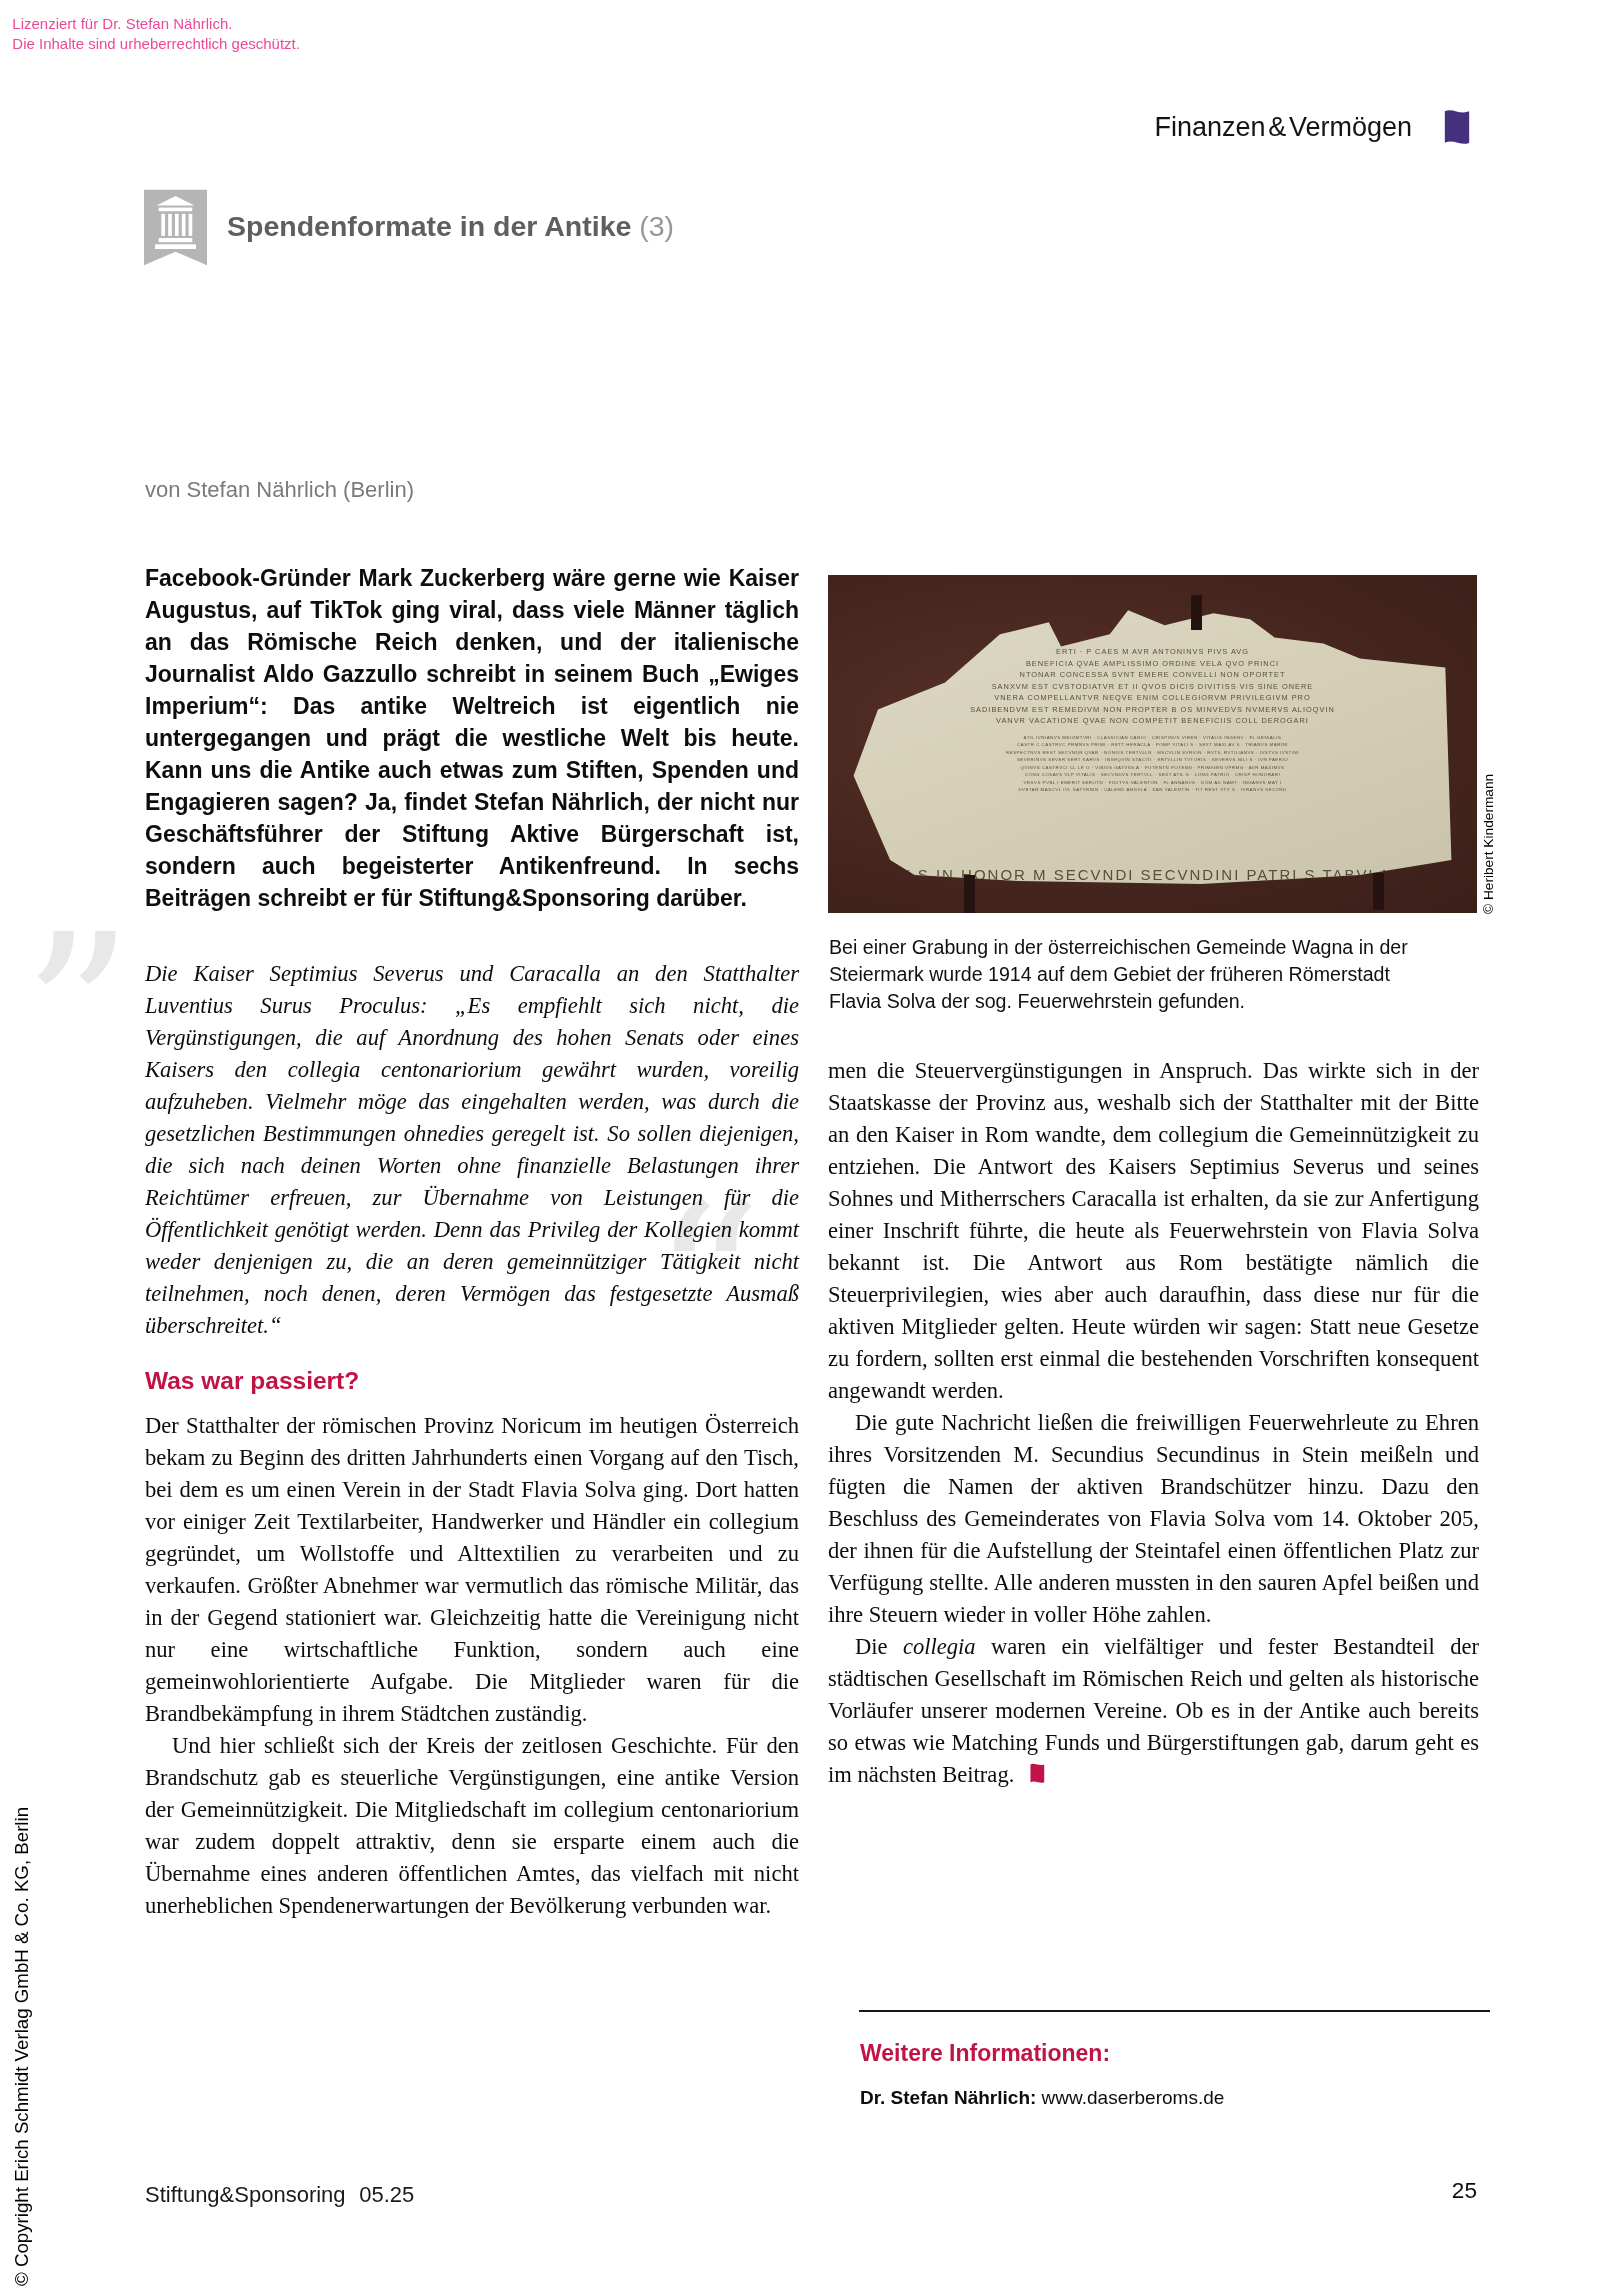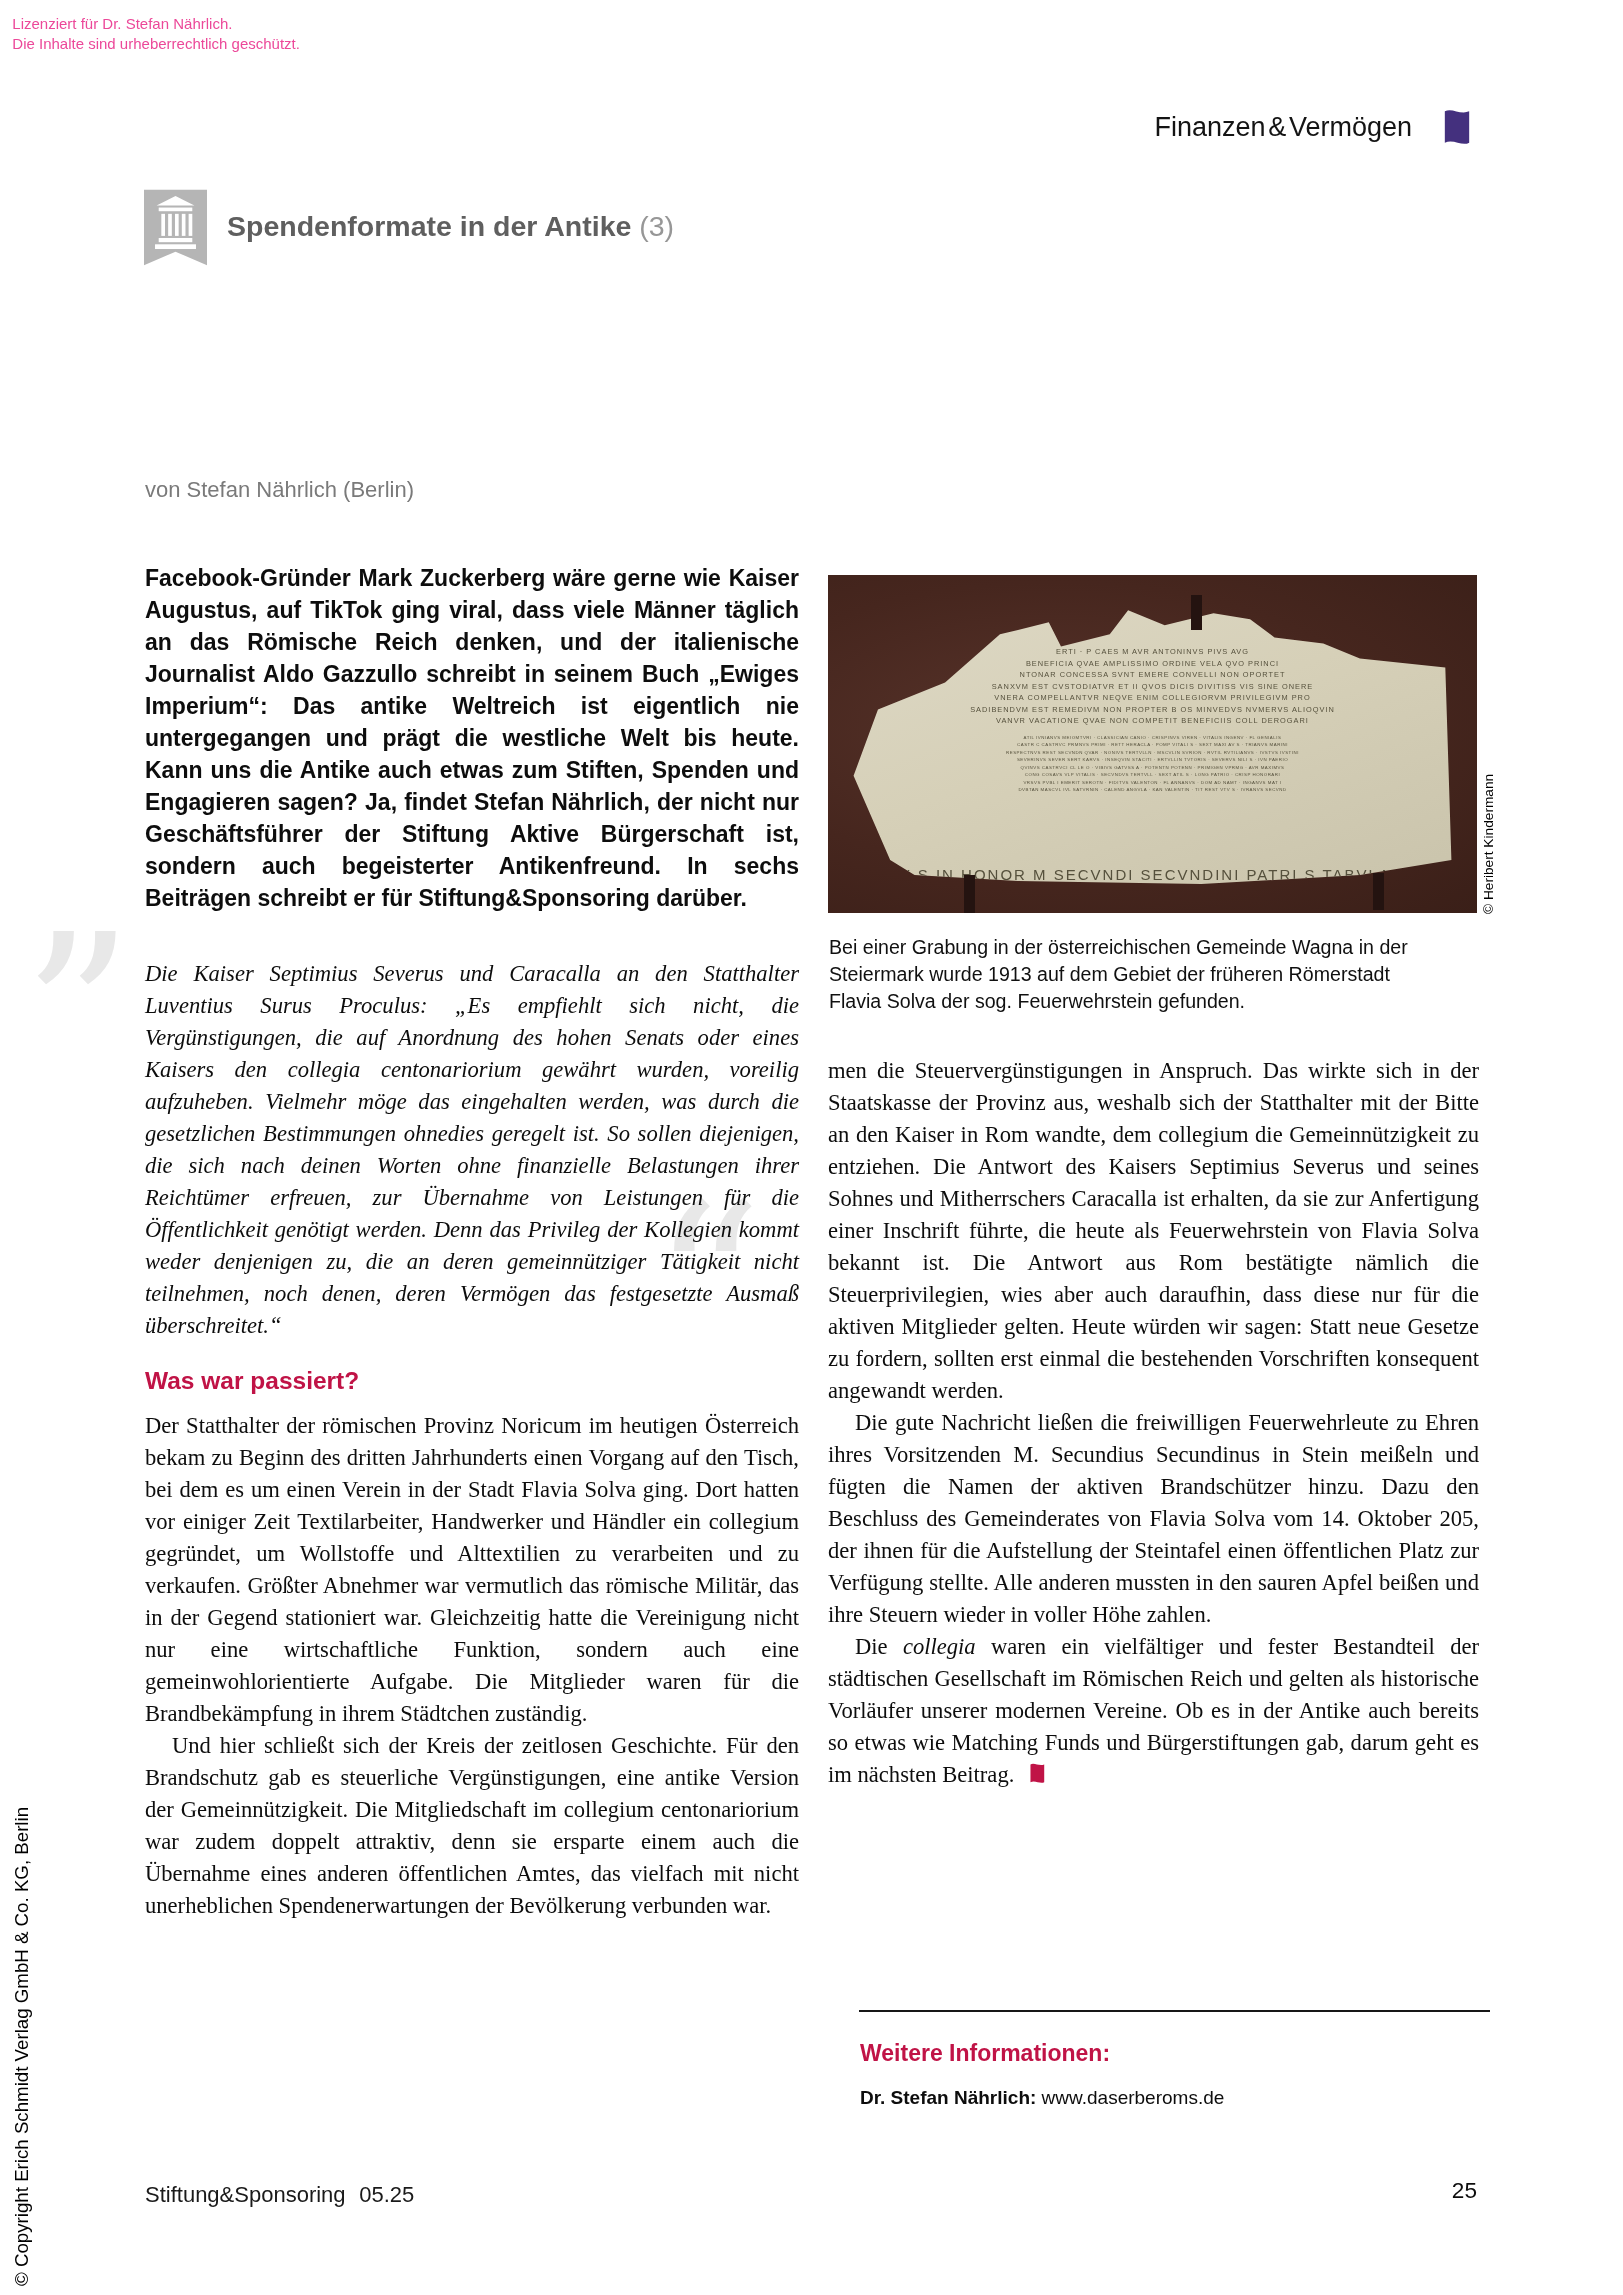--- a/index.html
+++ b/index.html
@@ -147,21 +147,21 @@
 DVBTAN MASCVL IVL SATVRNIN · CALEND ANGVLA · KAN VALENTIN · TIT REST VTV S · IVRANVS SECVND</div>
       <div class="inscr inscr-bottom prelines">V S IN HONOR M SECVNDI SECVNDINI PATRI S TABVLAM
 L CENTONARIOR D D R SOL PR ID OCT IMP AN INN · COS
 TE · VR</div>
     </div>
     <div class="clamp clamp-top"></div>
     <div class="clamp clamp-b1"></div>
     <div class="clamp clamp-b2"></div>
   </div>
   <div class="abs credit">© Heribert Kindermann</div>
-  <div class="abs caption">Bei einer Grabung in der österreichischen Gemeinde Wagna in der Steiermark wurde 1913 auf dem Gebiet der früheren Römerstadt Flavia Solva der sog. Feuerwehrstein gefunden.</div>
+  <div class="abs caption">Bei einer Grabung in der österreichischen Gemeinde Wagna in der Steiermark wurde 1914 auf dem Gebiet der früheren Römerstadt Flavia Solva der sog. Feuerwehrstein gefunden.</div>
 
   <div class="abs bodycol body-right">
     <p>men die Steuervergünstigungen in Anspruch. Das wirkte sich in der Staatskasse der Provinz aus, weshalb sich der Statthalter mit der Bitte an den Kaiser in Rom wandte, dem collegium die Gemeinnützigkeit zu entziehen. Die Antwort des Kaisers Septimius Severus und seines Sohnes und Mitherrschers Caracalla ist erhalten, da sie zur Anfertigung einer Inschrift führte, die heute als Feuerwehrstein von Flavia Solva bekannt ist. Die Antwort aus Rom bestätigte nämlich die Steuerprivilegien, wies aber auch daraufhin, dass diese nur für die aktiven Mitglieder gelten. Heute würden wir sagen: Statt neue Gesetze zu fordern, sollten erst einmal die bestehenden Vorschriften konsequent angewandt werden.</p>
     <p class="ind">Die gute Nachricht ließen die freiwilligen Feuerwehrleute zu Ehren ihres Vorsitzenden M. Secundius Secundinus in Stein meißeln und fügten die Namen der aktiven Brandschützer hinzu. Dazu den Beschluss des Gemeinderates von Flavia Solva vom 14. Oktober 205, der ihnen für die Aufstellung der Steintafel einen öffentlichen Platz zur Verfügung stellte. Alle anderen mussten in den sauren Apfel beißen und ihre Steuern wieder in voller Höhe zahlen.</p>
     <p class="ind"><span>Die </span><span class="ital">collegia</span><span> waren ein vielfältiger und fester Bestandteil der städtischen Gesellschaft im Römischen Reich und gelten als historische Vorläufer unserer modernen Vereine. Ob es in der Antike auch bereits so etwas wie Matching Funds und Bürgerstiftungen gab, darum geht es im nächsten Beitrag.</span><svg class="endflag" width="16.7" height="22.6" viewBox="0 0 34 46">
           <path d="M3 5 C 11 0.5, 21 9.5, 31 5 L 31 41 C 23 45.5, 13 36.5, 3 41 Z" fill="#c01346"></path>
         </svg></p>
   </div>
 
   <div class="abs rule"></div>

